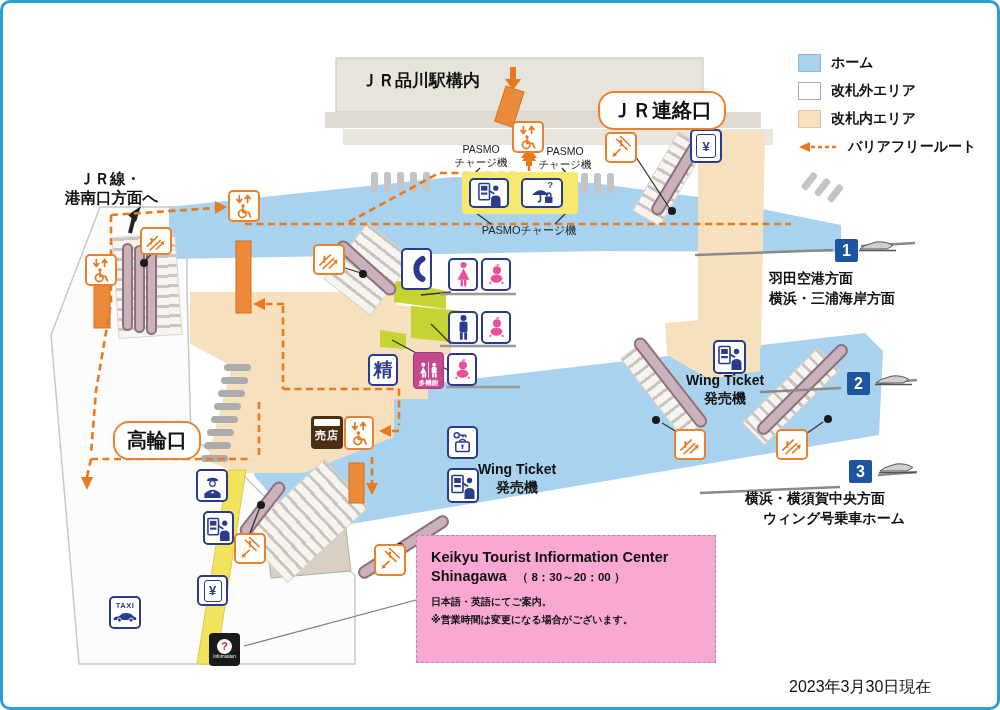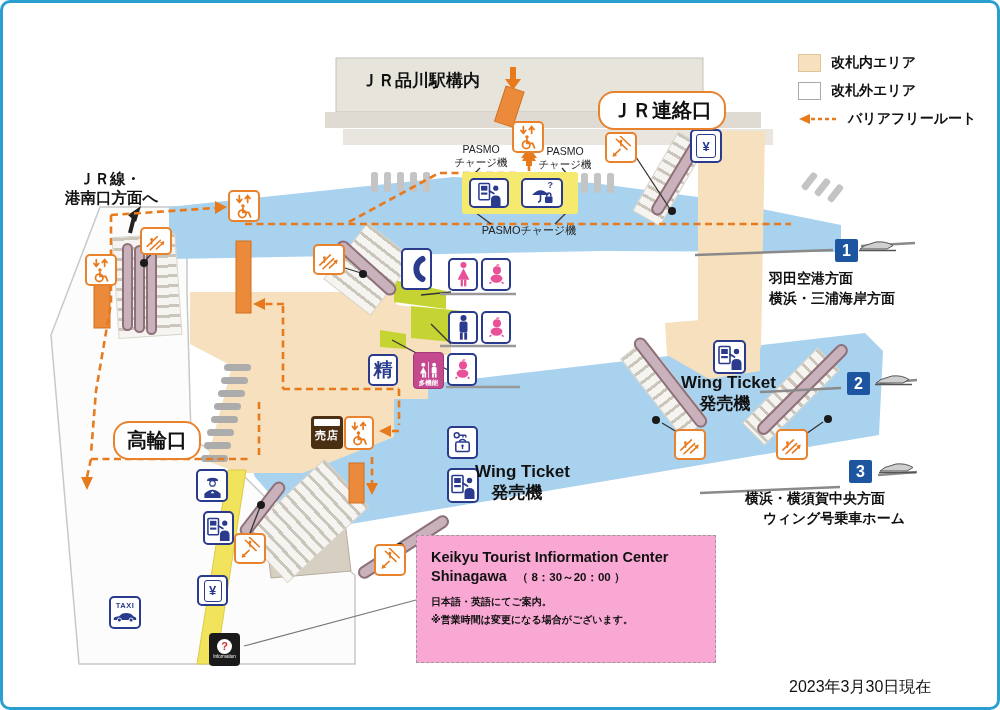--- a/index.html
+++ b/index.html
@@ -12,21 +12,21 @@
   .ibox{position:absolute;background:#fff;border:2px solid #2A3B8D;border-radius:5px;display:flex;align-items:center;justify-content:center;box-sizing:border-box;overflow:hidden;}
   .obox{position:absolute;background:#fff;border:2px solid #E8822D;border-radius:5px;display:flex;align-items:center;justify-content:center;box-sizing:border-box;}
   .ic{display:block;}
   
   .lbl{position:absolute;color:#111;}
   .b{font-weight:bold;}
   .small{font-size:10.5px;line-height:1.25;color:#222;text-align:center;}
   .gatebox{position:absolute;background:#fff;border:2.5px solid #E8822D;border-radius:16px;font-size:20px;font-weight:bold;color:#111;padding:4px 12px;white-space:nowrap;}
   .pbadge{position:absolute;width:23px;height:23px;background:#1D55A0;color:#fff;font-size:16px;font-weight:bold;display:flex;align-items:center;justify-content:center;border-radius:2px;}
   .ptext{position:absolute;font-size:14px;font-weight:600;color:#111;line-height:1.4;white-space:nowrap;}
-  .wing{position:absolute;font-size:17px;font-weight:600;color:#111;line-height:1.25;text-align:center;white-space:nowrap;}
+  .wing{position:absolute;font-size:14px;font-weight:600;color:#111;line-height:1.25;text-align:center;white-space:nowrap;}
   
   #legend{position:absolute;left:795px;top:50px;display:flex;flex-direction:column;gap:8px;}
   .legrow{display:flex;align-items:center;gap:10px;height:20px;}
   .legsw{width:23px;height:18px;box-sizing:border-box;}
   .leglab{font-size:14px;font-weight:bold;color:#111;white-space:nowrap;}
   
   .kioskbox{position:absolute;background:#4A2F12;border-radius:4px;display:flex;flex-direction:column;align-items:center;box-sizing:border-box;padding:3px;}
   .kioskstrip{width:100%;height:7px;background:#fff;border-radius:1px;}
   .kiosktxt{color:#fff;font-size:11px;font-weight:bold;letter-spacing:1px;margin-top:2px;white-space:nowrap;}
   
@@ -518,26 +518,30 @@
   </div>
   <div class="pbadge" style="left:844px;top:369px;">2</div>
   <div class="pbadge" style="left:846px;top:457px;">3</div>
   <div class="ptext" style="left:742px;top:486px;">
     <span style="display:block;">横浜・横須賀中央方面</span>
     <span style="display:block;padding-left:18px;">ウィング号乗車ホーム</span>
   </div>
 
   <div id="legend">
     <div class="legrow">
-      <div class="legsw" style="background:#F7E0BE;border:1px solid #DEC49B;"></div>
-      <span class="leglab">改札内エリア</span>
+      <div class="legsw" style="background:#A9D2EE;border:1px solid #8FB8D8;"></div>
+      <span class="leglab">ホーム</span>
     </div>
     <div class="legrow">
       <div class="legsw" style="background:#FFFFFF;border:1px solid #AAAAAA;"></div>
       <span class="leglab">改札外エリア</span>
+    </div>
+    <div class="legrow">
+      <div class="legsw" style="background:#F7E0BE;border:1px solid #DEC49B;"></div>
+      <span class="leglab">改札内エリア</span>
     </div>
     <div class="legrow">
       <svg width="40" height="12">
         <path d="M13 6 H39" stroke="#E87A1E" stroke-width="2.4" stroke-dasharray="4 3"></path>
         <polygon points="12,1 12,11 1,6" fill="#E87A1E"></polygon>
       </svg>
       <span class="leglab">バリアフリールート</span>
     </div>
   </div>
 

